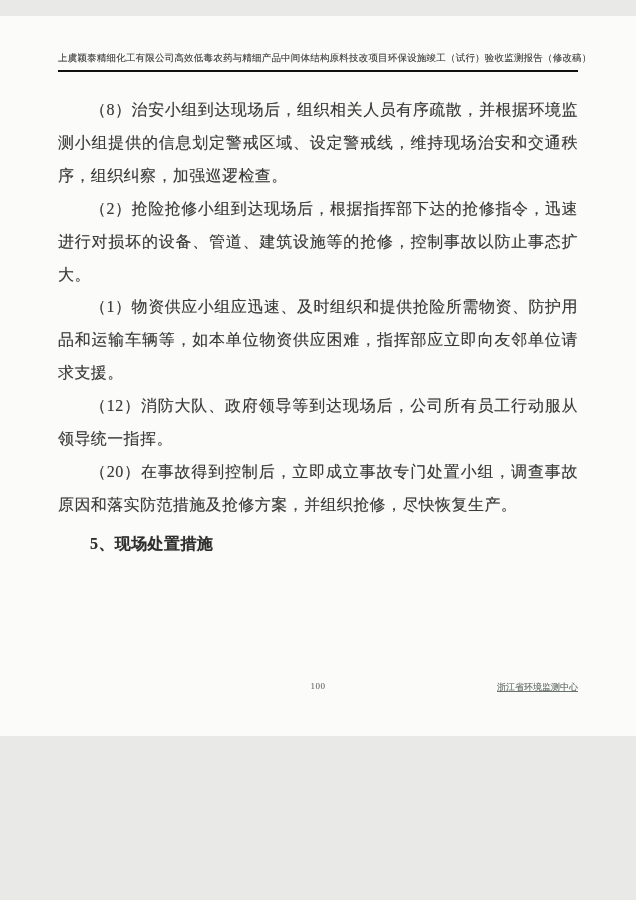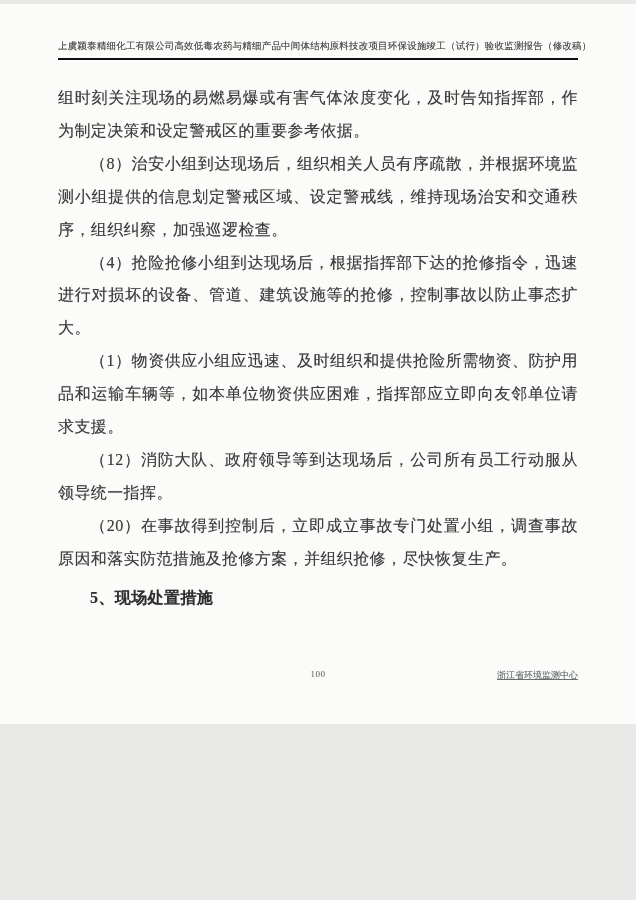--- a/index.html
+++ b/index.html
@@ -1,20 +1,20 @@
 <!DOCTYPE html>
 <html><head>
 <meta charset="utf-8">
 <style>
   html, body { margin: 0; padding: 0; background: #e9e9e7; }
   .page {
     position: relative;
     width: 636px;
     height: 720px;
-    margin: 4px auto;
+    margin: 16px auto;
     background: #fbfbf9;
     overflow: hidden;
     font-family: "Liberation Serif", "DejaVu Serif", serif;
     color: #3b3b3b;
   }
   .header {
     margin: 0 58px;
     padding-top: 36px;
     padding-bottom: 5px;
     border-bottom: 2.5px solid #101010;
@@ -70,23 +70,22 @@
 </head>
 <body>
 
 <div class="page">
 
   <div class="header">
     <div class="header-title">上虞颖泰精细化工有限公司高效低毒农药与精细产品中间体结构原料技改项目环保设施竣工（试行）验收监测报告（修改稿）</div>
   </div>
 
   <div class="body">
-    <p class="para no-indent">组时刻关注现场的易燃易爆或有害气体浓度变化，及时告知指挥部，作为制定决策和设定警戒区的重要参考依据。</p>
     <p class="para">（8）治安小组到达现场后，组织相关人员有序疏散，并根据环境监测小组提供的信息划定警戒区域、设定警戒线，维持现场治安和交通秩序，组织纠察，加强巡逻检查。</p>
-    <p class="para">（4）抢险抢修小组到达现场后，根据指挥部下达的抢修指令，迅速进行对损坏的设备、管道、建筑设施等的抢修，控制事故以防止事态扩大。</p>
+    <p class="para">（2）抢险抢修小组到达现场后，根据指挥部下达的抢修指令，迅速进行对损坏的设备、管道、建筑设施等的抢修，控制事故以防止事态扩大。</p>
     <p class="para">（1）物资供应小组应迅速、及时组织和提供抢险所需物资、防护用品和运输车辆等，如本单位物资供应困难，指挥部应立即向友邻单位请求支援。</p>
     <p class="para">（12）消防大队、政府领导等到达现场后，公司所有员工行动服从领导统一指挥。</p>
     <p class="para">（20）在事故得到控制后，立即成立事故专门处置小组，调查事故原因和落实防范措施及抢修方案，并组织抢修，尽快恢复生产。</p>
     <p class="heading">5、现场处置措施</p>
 
   </div>
 
   <div class="footer">
     <span class="page-num">100</span>
     <span class="org">浙江省环境监测中心</span>

